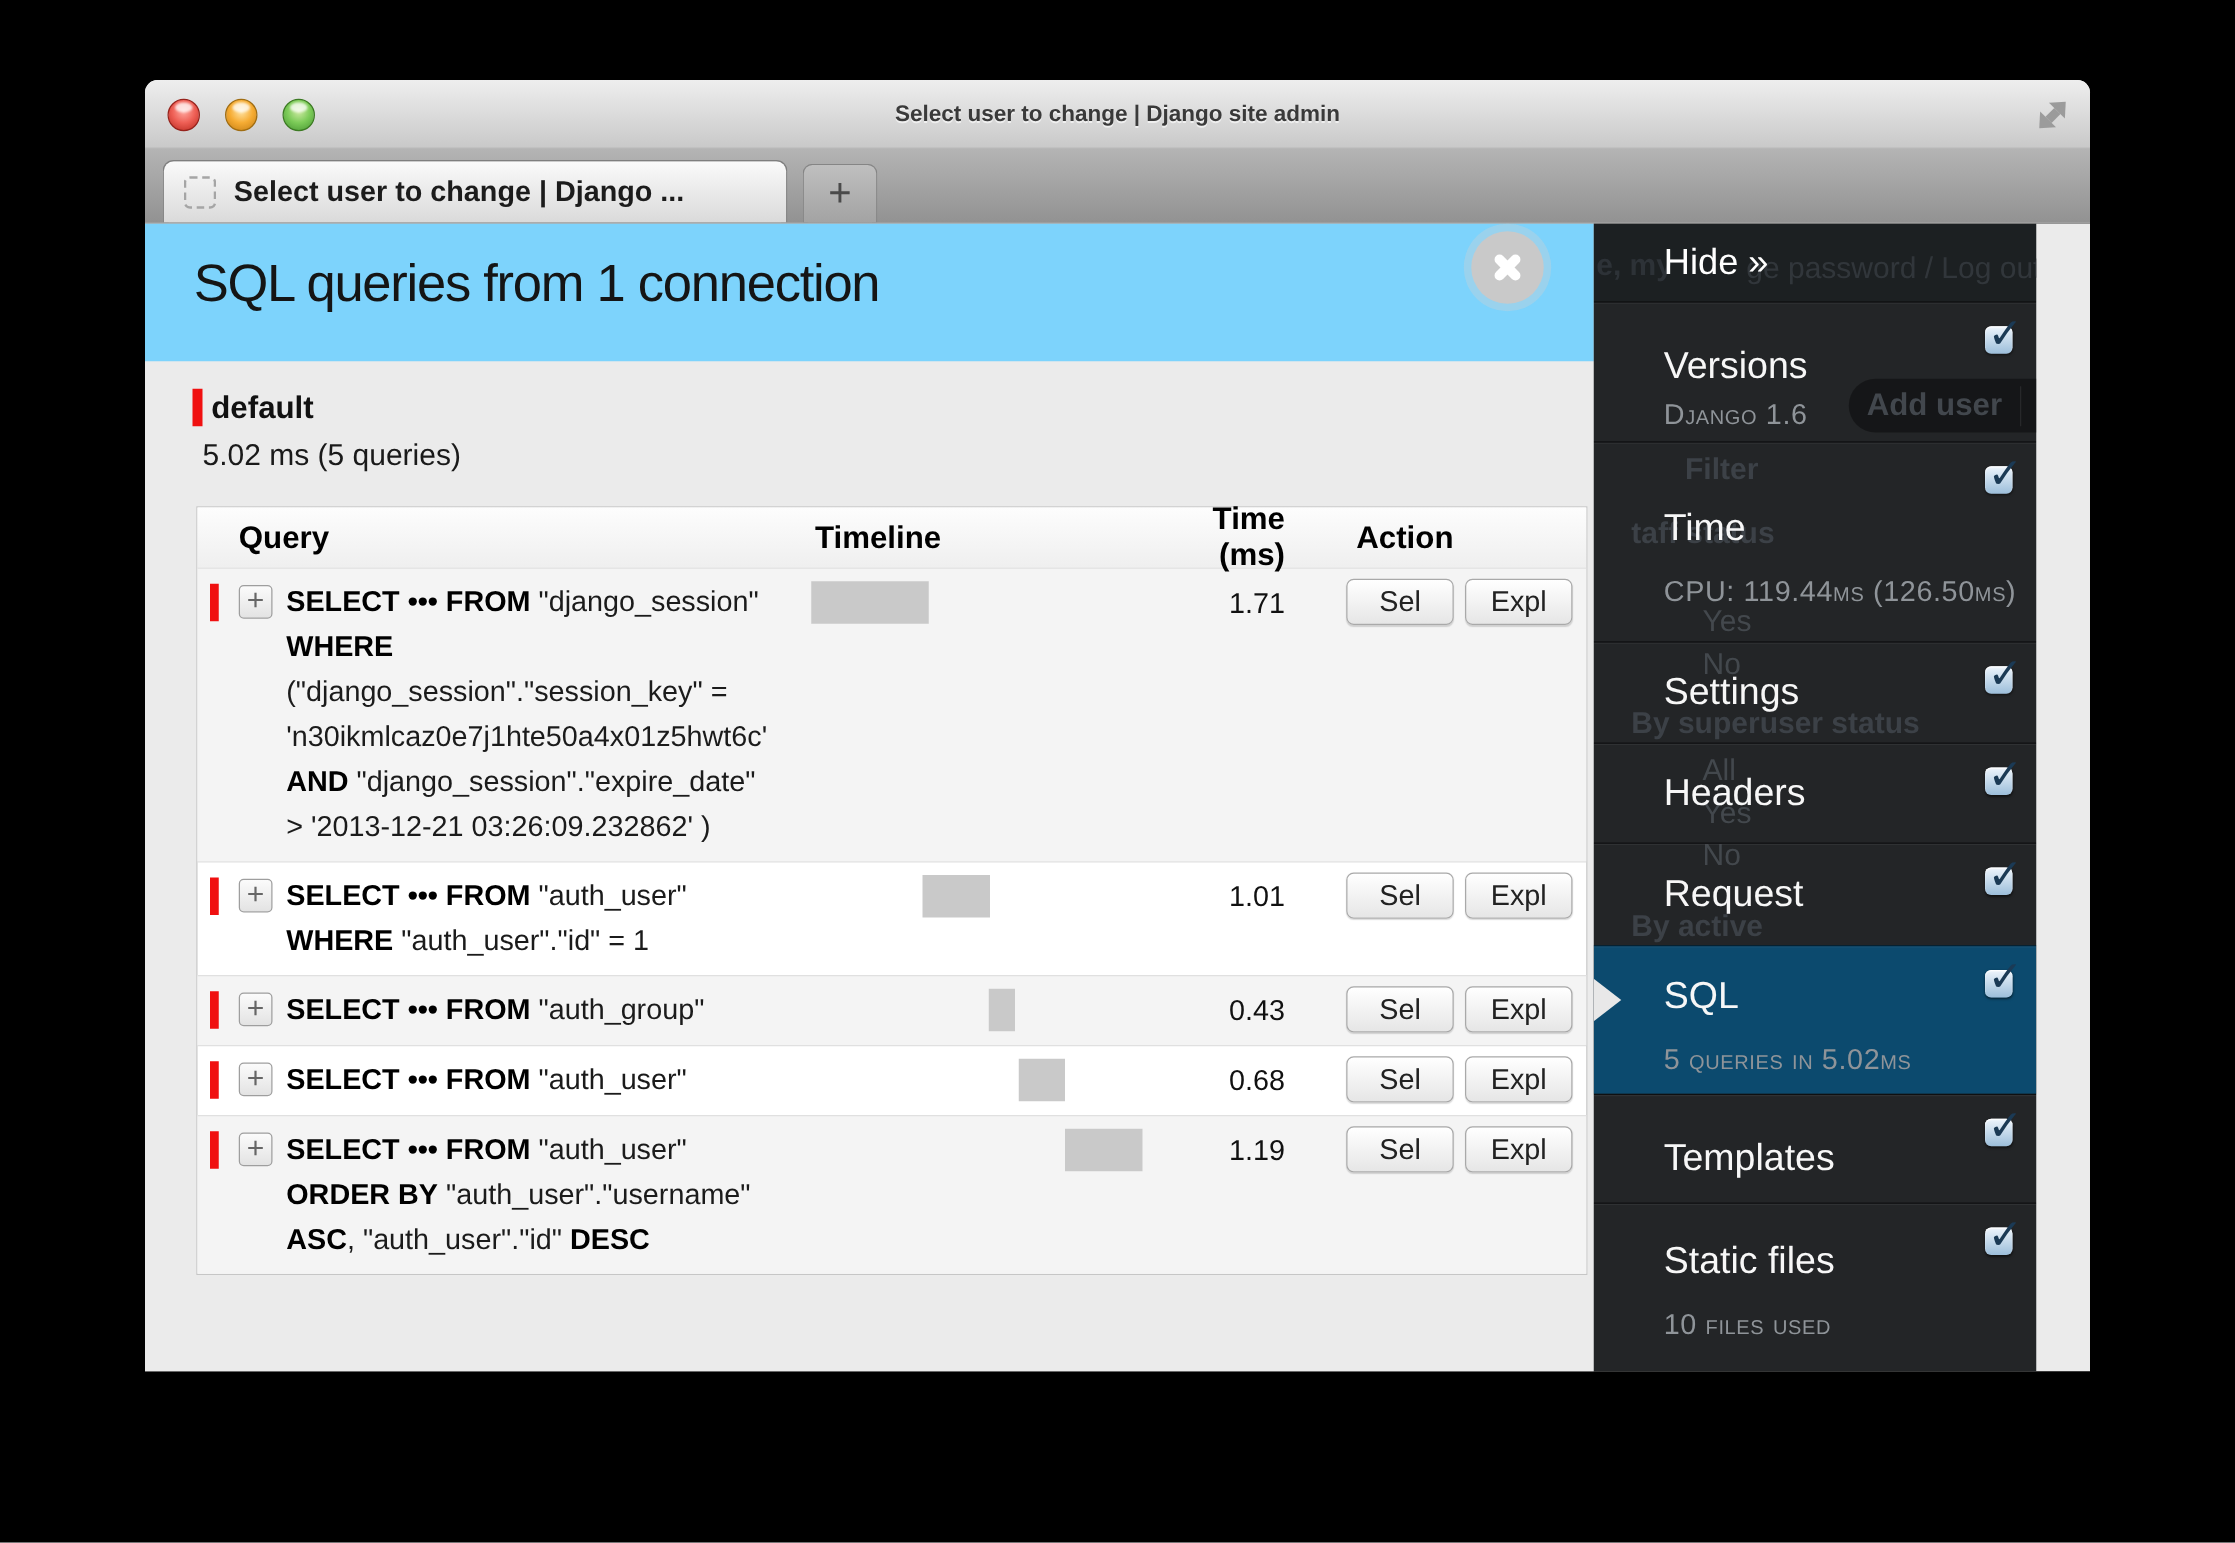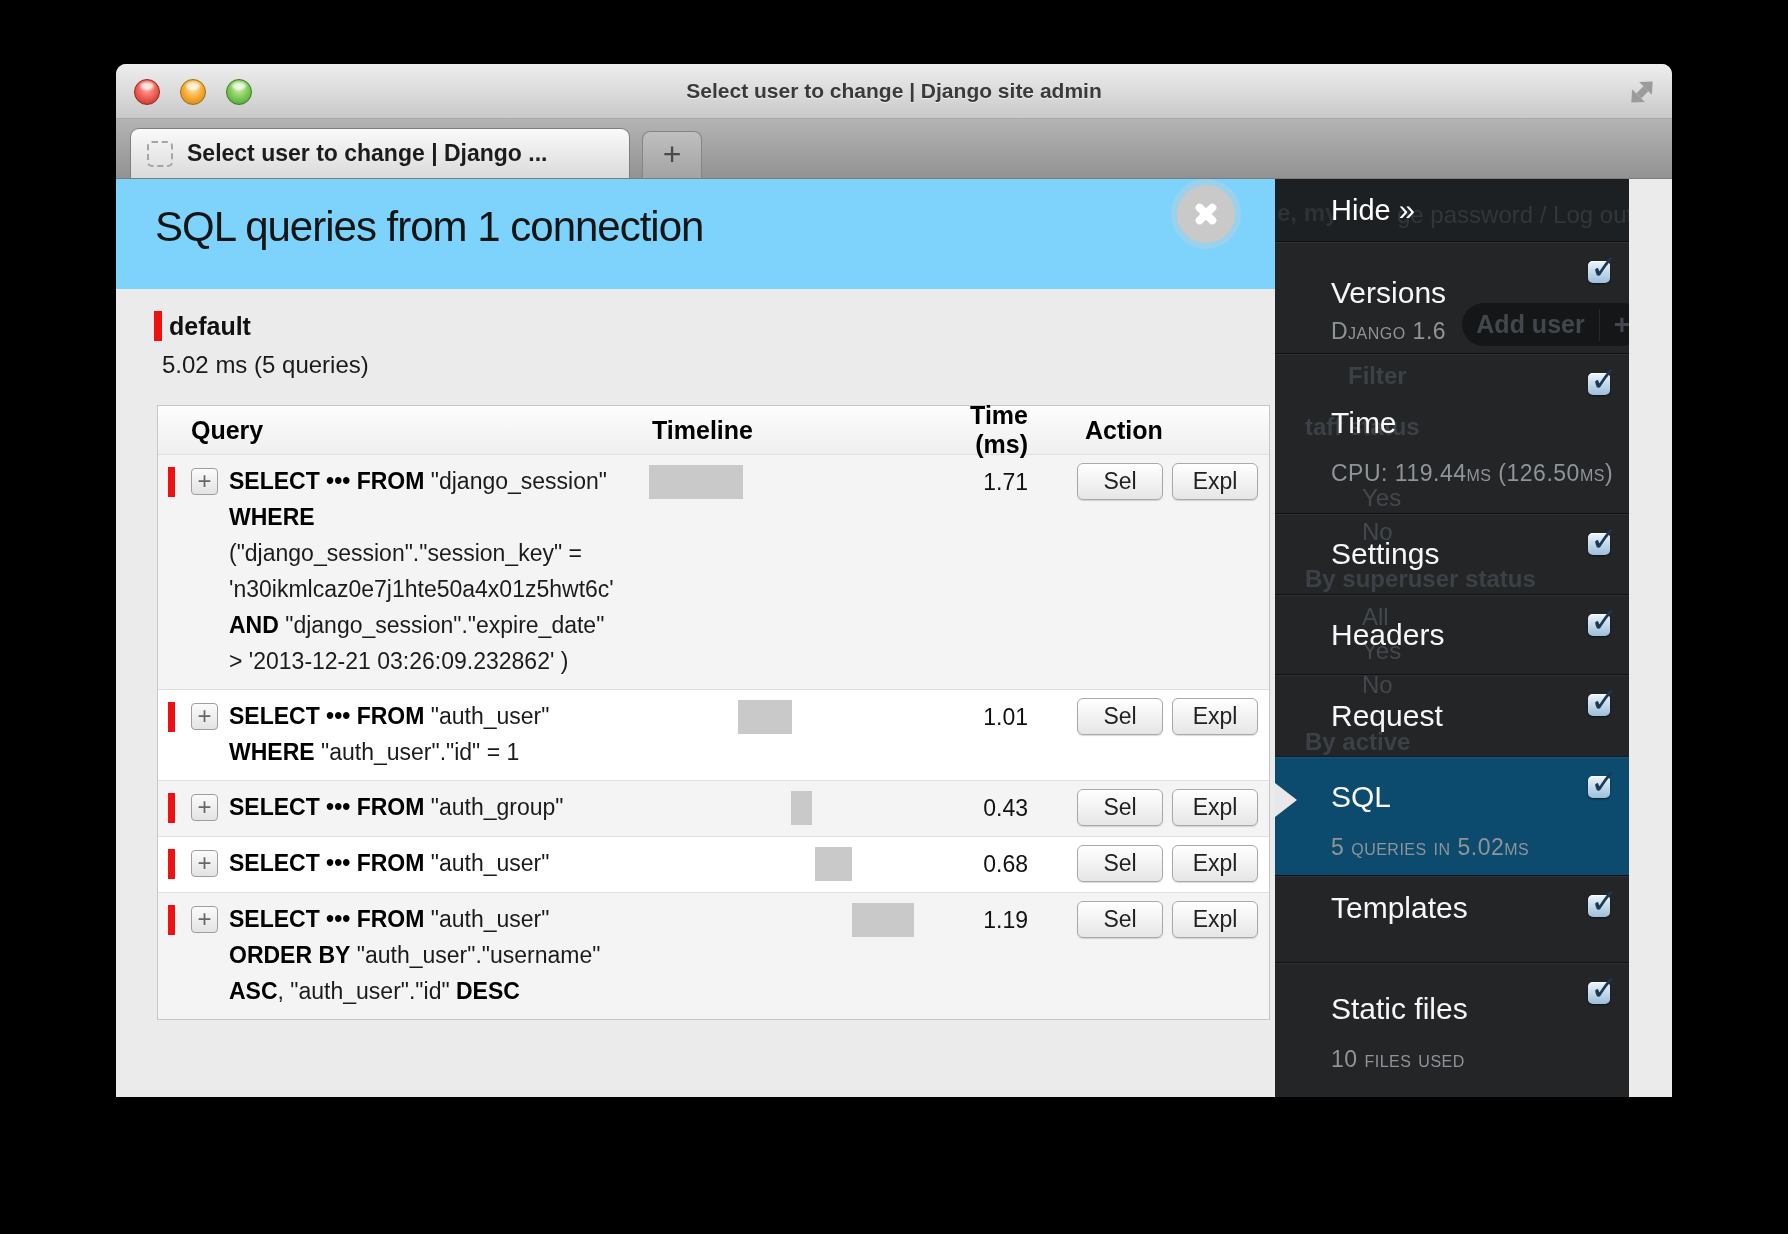--- a/index.html
+++ b/index.html
@@ -22,21 +22,21 @@
   .light{width:24px;height:24px;border-radius:50%;position:relative}
   .light::after{
     content:"";position:absolute;left:5px;top:2px;width:14px;height:8px;
     border-radius:50%;background:rgba(255,255,255,.75);filter:blur(1px);
   }
   .light.red{background:radial-gradient(circle at 50% 38%,#ffa79e,#ee5f55 48%,#b5271d);border:1px solid #96231c}
   .light.yellow{background:radial-gradient(circle at 50% 38%,#ffe3a3,#f6ac33 48%,#c27c14);border:1px solid #a06d12}
   .light.green{background:radial-gradient(circle at 50% 38%,#cdeaa2,#7ccb58 48%,#459431);border:1px solid #3c7a23}
   .win-title{
     position:absolute;left:0;right:0;top:0;height:54px;line-height:54px;
-    text-align:center;font-size:21px;font-weight:bold;color:#3a3a3a;
+    text-align:center;font-size:18px;font-weight:bold;color:#3a3a3a;
     text-shadow:0 1px 0 rgba(255,255,255,.6);
   }
   .expand{position:absolute;right:14px;top:13px;width:32px;height:30px;
     display:flex;align-items:center;justify-content:center;transform:rotate(-45deg)}
   .expand .bar{width:10px;height:7px;background:#9b9b9b}
   .expand::before{content:"";border-right:10px solid #9b9b9b;border-top:9px solid transparent;border-bottom:9px solid transparent}
   .expand::after{content:"";border-left:10px solid #9b9b9b;border-top:9px solid transparent;border-bottom:9px solid transparent}
   
   .tabbar{
     height:59px;background:linear-gradient(#b4b4b4,#929292);
@@ -125,21 +125,21 @@
   .hide-link{color:#fff;font-size:29px}
   .sb-sections{position:relative;z-index:2}
   .sb-section{position:relative;box-sizing:border-box;padding-left:56px;
     border-top:1px solid rgba(0,0,0,.55);box-shadow:inset 0 1px 0 rgba(255,255,255,.06)}
   .sb-section:nth-child(1){height:112px;padding-top:34px}
   .sb-section:nth-child(2){height:160px;padding-top:52px}
   .sb-section:nth-child(3){height:81px;padding-top:23px}
   .sb-section:nth-child(4){height:80px;padding-top:23px}
   .sb-section:nth-child(5){height:82px;padding-top:24px}
   .sb-section:nth-child(6){height:119px;padding-top:23px}
-  .sb-section:nth-child(7){height:87px;padding-top:15px}
+  .sb-section:nth-child(7){height:87px;padding-top:34px}
   .sb-section:nth-child(8){height:136px;padding-top:29px}
   .sb-title{color:#f7f7f7;font-size:30px;line-height:34px;position:relative;z-index:2}
   .sb-sub{color:#8f9499;font-size:23px;font-variant:small-caps;letter-spacing:.5px;
     margin-top:20px;position:relative;z-index:2}
   .sb-section:nth-child(1) .sb-sub{margin-top:8px}
   .sb-section.active{background:#0c4a6e}
   .sb-section.active::before{
     content:"";position:absolute;left:0;top:26px;z-index:3;
     border-left:22px solid #e8e8e8;border-top:17px solid transparent;border-bottom:17px solid transparent;
   }
@@ -306,21 +306,21 @@
           <span class="ghost b" style="left: 30px; top: 234px;">taff status</span>
           <span class="ghost" style="left: 87px; top: 305px;">Yes</span>
           <span class="ghost" style="left: 87px; top: 339px;">No</span>
           <span class="ghost b" style="left: 30px; top: 386px;">By superuser status</span>
           <span class="ghost" style="left: 87px; top: 424px;">All</span>
           <span class="ghost" style="left: 87px; top: 458px;">Yes</span>
           <span class="ghost" style="left: 87px; top: 492px;">No</span>
           <span class="ghost b" style="left: 30px; top: 549px;">By active</span>
           <span class="ghost" style="left: 87px; top: 578px;">All</span>
           <span class="ghost" style="left: 87px; top: 638px;">No</span>
-          <div class="ghost-btn" style="left: 187px; top: 124px;">
+          <div class="ghost-btn" style="left: 204px; top: 124px;">
             <span class="gb-label">Add user</span>
             <span class="gb-plus">+</span>
           </div>
         </div>
       <div class="sb-head">
         <span class="hide-link">Hide »</span>
       </div>
       <div class="sb-sections" id="sb-sections">
           <div class="sb-section">
             <div class="sb-title">Versions</div>

